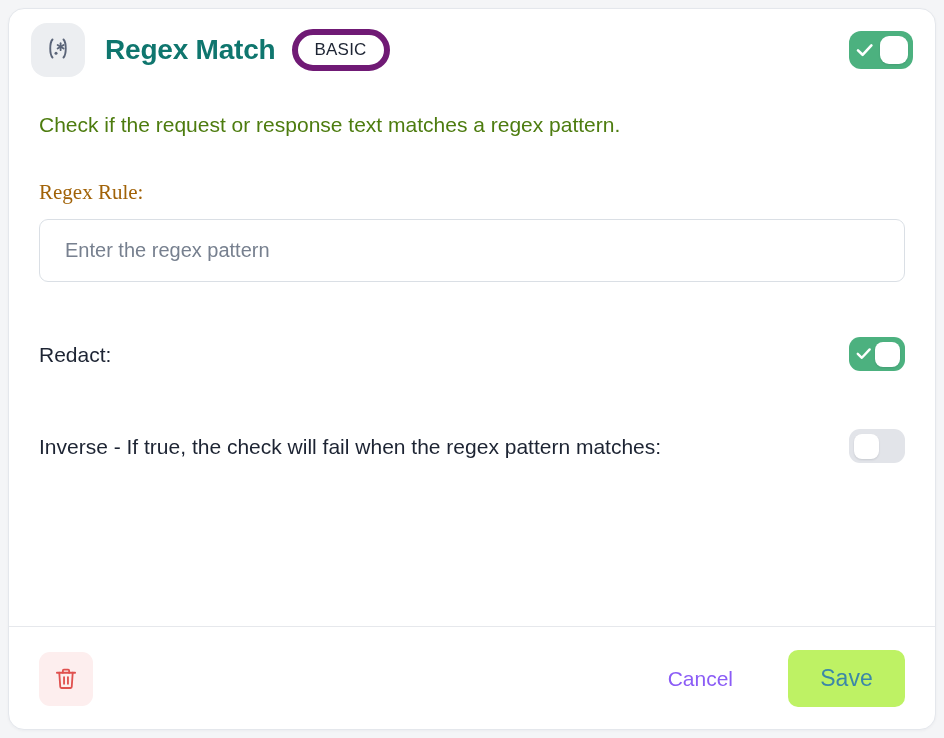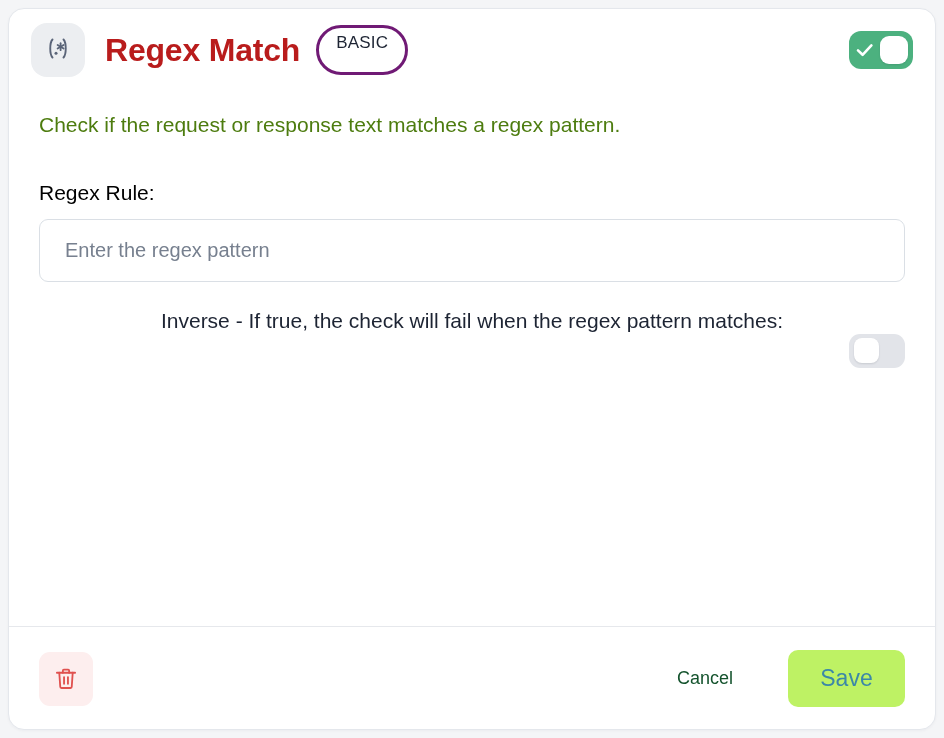--- a/index.html
+++ b/index.html
@@ -44,31 +44,31 @@
     background: #eceef1;
     display: flex;
     align-items: center;
     justify-content: center;
     flex: 0 0 auto;
   }
   .type-icon svg { display: block; }
 
   .title {
     margin-left: 20px;
-    font-size: 32px;
+    font-size: 28px;
     font-weight: bold;
-    color: #b91c1c;
+    color: #0f766e;
     letter-spacing: -0.2px;
     white-space: nowrap;
   }
 
   .badge {
     margin-left: 16px;
-    padding: 6px 17px 21px 17px;
-    border: 3px solid #701a75;
+    padding: 6px 17px 7px 17px;
+    border: 6px solid #701a75;
     border-radius: 999px;
     font-size: 17px;
     color: #1d2433;
     line-height: 1;
     letter-spacing: 0.2px;
     white-space: nowrap;
   }
 
   
   .toggle {
@@ -114,23 +114,24 @@
   }
   .description {
     font-size: 21px;
     color: #4d7c0f;
     margin: 21px 0 0 0;
     line-height: 1.25;
   }
 
   .field-label {
     font-size: 21px;
-    color: #000000;
+    color: #a16207;
     margin: 42px 0 14px 0;
     line-height: 1.2;
+    font-family: Liberation Serif, serif;
   }
 
   .text-input {
     display: block;
     width: 100%;
     box-sizing: border-box;
     height: 63px;
     border: 1px solid #dadfe5;
     border-radius: 9px;
     background: #ffffff;
@@ -149,21 +150,21 @@
     min-height: 38px;
   }
   .switch-row .row-label {
     font-size: 21px;
     color: #1d2433;
     line-height: 1.2;
   }
   .switch-row .row-toggle { margin-left: auto; }
 
   .row-redact  { margin-top: 53px; }
-  .row-inverse { margin-top: 26px; flex-direction: column; }
+  .row-inverse { margin-top: 54px; }
 
   
   .divider {
     position: absolute;
     left: 0;
     right: 0;
     top: 617px;
     height: 1px;
     background: #e6e8ec;
   }
@@ -197,22 +198,22 @@
   .footer-actions {
     margin-left: auto;
     display: flex;
     align-items: center;
   }
 
   .cancel-btn {
     background: transparent;
     border: none;
     font-family: "Liberation Sans", sans-serif;
-    font-size: 18px;
-    color: #14532d;
+    font-size: 21px;
+    color: #8b5cf6;
     padding: 12px 16px;
     cursor: pointer;
   }
 
   .save-btn {
     margin-left: 39px;
     background: #bef264;
     border: none;
     border-radius: 10px;
     font-family: "Liberation Sans", sans-serif;
@@ -256,20 +257,29 @@
   </div>
 
   <div class="card-body">
 
     <p class="description">Check if the request or response text matches a regex pattern.</p>
 
     <div class="field-label">Regex Rule:</div>
     <input class="text-input" type="text" placeholder="Enter the regex pattern" style="">
 
 
+    <div class="switch-row row-redact">
+      <span class="row-label">Redact:</span>
+      <div class="toggle toggle-sm on row-toggle">
+        <svg class="check" viewBox="0 0 18 16" fill="none">
+          <path d="M2 8.4 L6.6 12.8 L15.4 3.4" stroke="#ffffff" stroke-width="2.7" stroke-linecap="round" stroke-linejoin="round"></path>
+        </svg>
+        <span class="knob"></span>
+      </div>
+    </div>
 
     <div class="switch-row row-inverse">
       <span class="row-label">Inverse - If true, the check will fail when the regex pattern matches:</span>
       <div class="toggle toggle-sm off row-toggle">
         <span class="knob"></span>
       </div>
     </div>
   </div>
 
   <div class="divider"></div>

